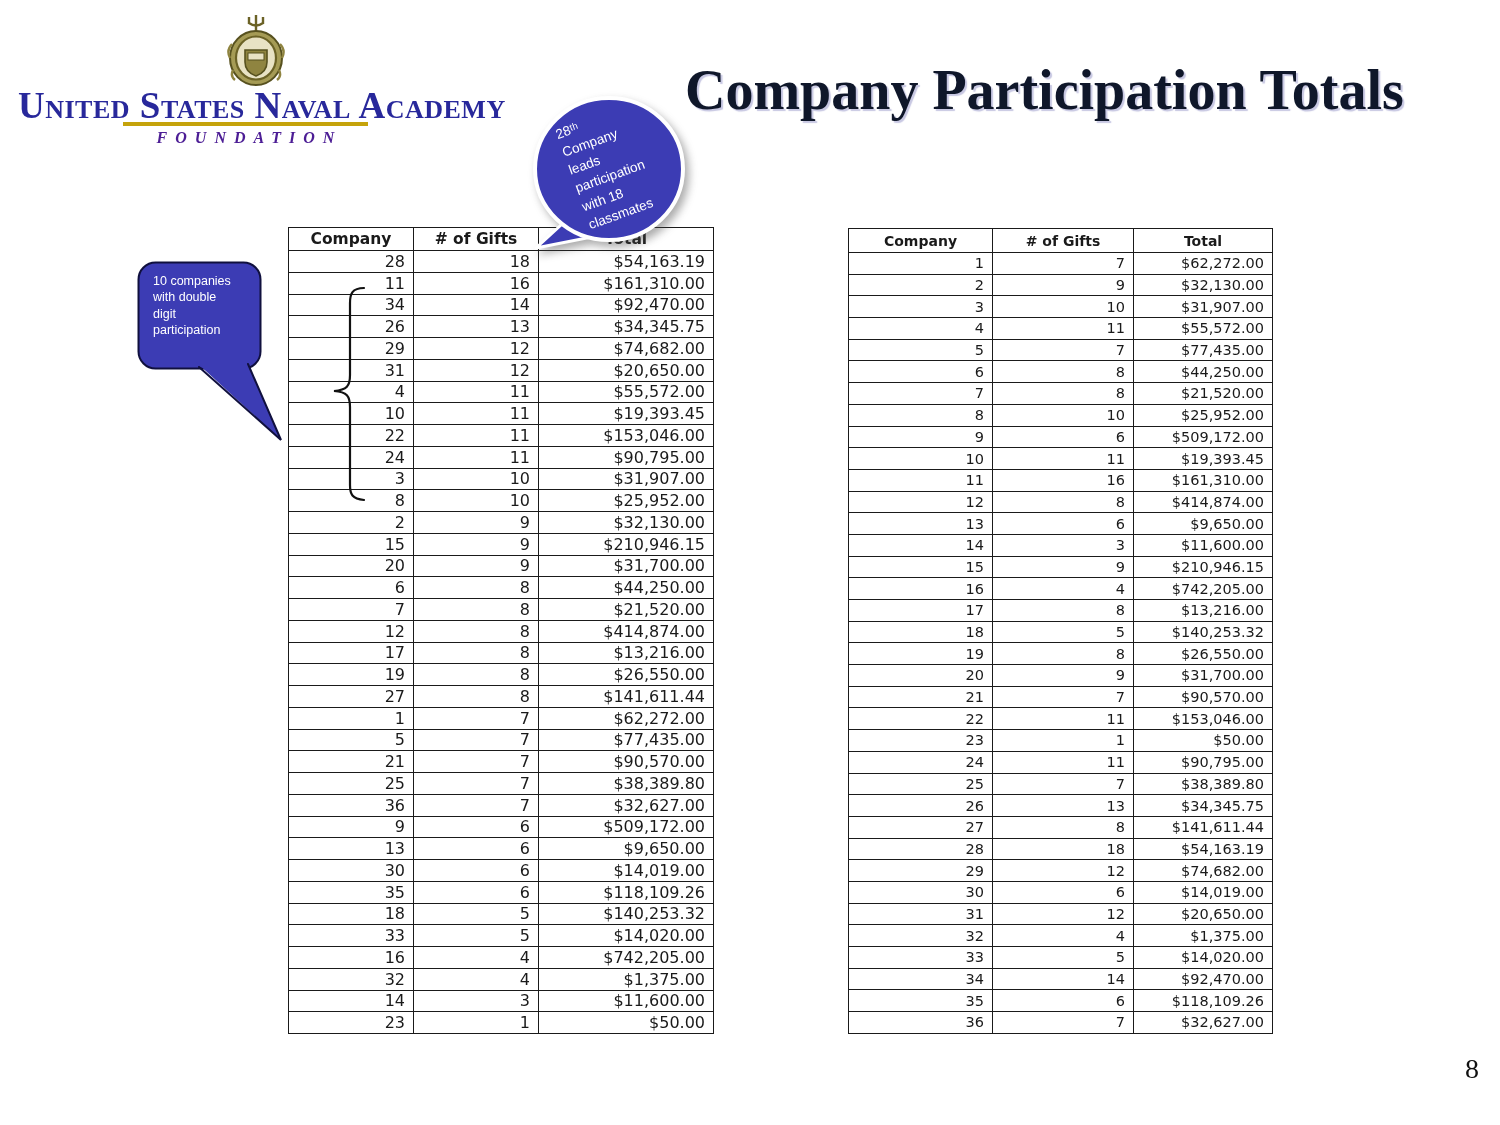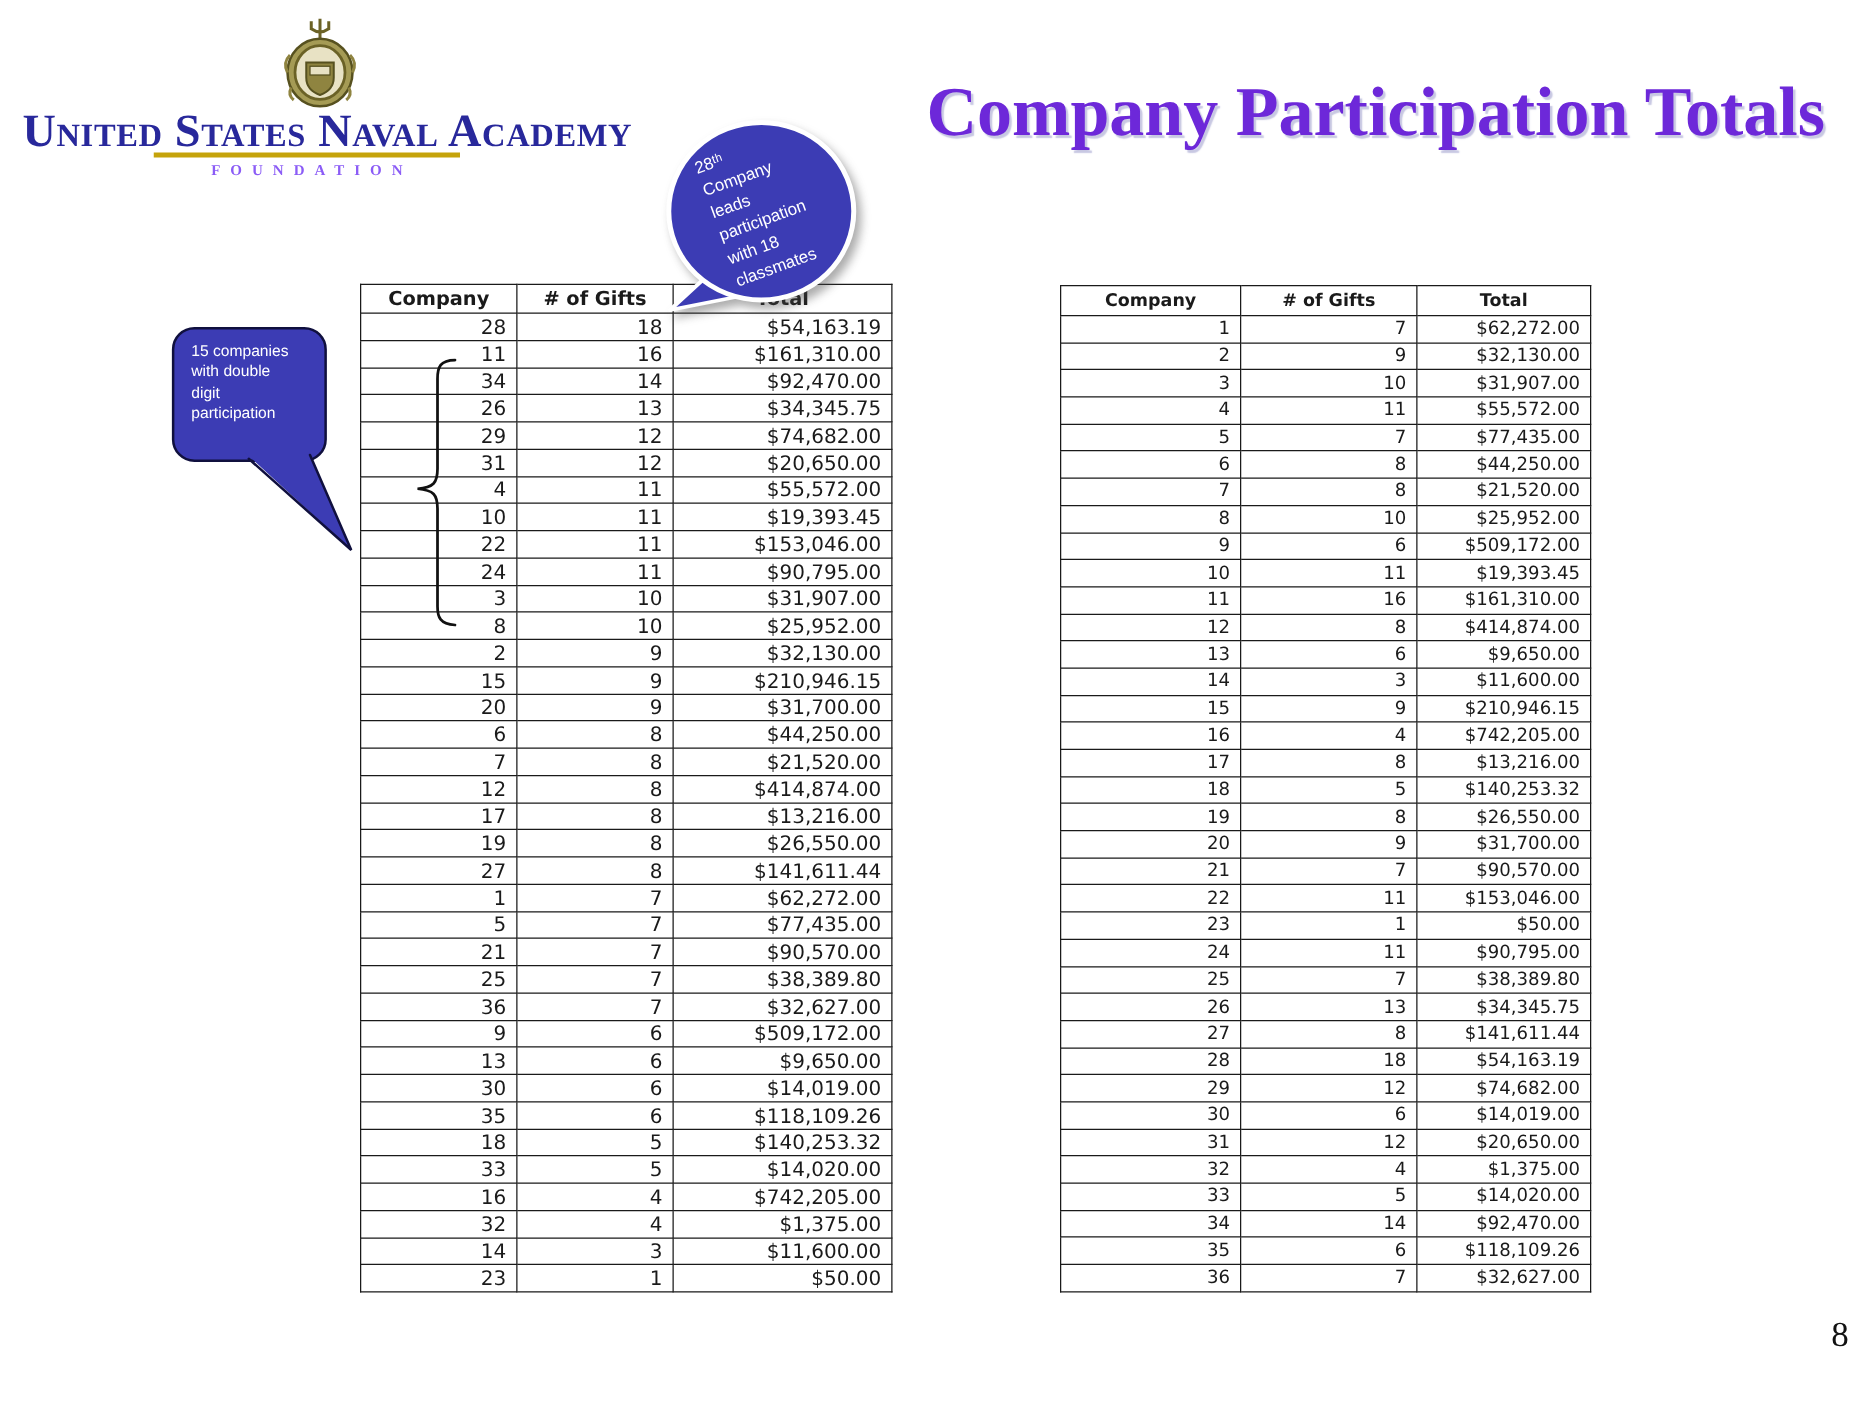--- a/index.html
+++ b/index.html
@@ -13,29 +13,29 @@
   .logo { position:absolute; left:18px; top:12px; width:455px; height:150px; }
   .crest { position:absolute; left:205px; top:0; }
   .org-name {
     position:absolute; top:72px; left:0; width:100%; text-align:center;
     font-family:"Liberation Serif", serif; font-weight:bold; font-size:37px;
     font-variant:small-caps; color:#28289B; letter-spacing:.5px; white-space:nowrap;
   }
   .gold-rule { position:absolute; top:110px; left:105px; width:245px; height:3.5px; background:#C5A30B; }
   .sub-name {
     position:absolute; top:117px; left:0; width:100%; text-align:center;
-    font-family:"Liberation Serif", serif; font-weight:bold; font-size:12px;
-    letter-spacing:8px; color:#8b5cf6; text-indent:8px; white-space:nowrap;
+    font-family:"Liberation Serif", serif; font-weight:bold; font-size:16px;
+    letter-spacing:8px; color:#4c1d95; text-indent:8px; white-space:nowrap;font-style:italic;
   }
 
   
   .title {
     position:absolute; left:685px; top:58px; width:775px; margin:0;
-    text-align:right; font-family:"Liberation Serif", serif; font-weight:bold;
-    font-size:56px; color:#6d28d9; white-space:nowrap;
+    text-align:left; font-family:"Liberation Serif", serif; font-weight:bold;
+    font-size:56px; color:#0f172a; white-space:nowrap;
     text-shadow:2px 2px 1px rgba(130,130,190,0.45);
   }
 
   
   table.datatable {
     position:absolute; border-collapse:collapse; table-layout:fixed; background:#fff;
     font-family:"DejaVu Sans", sans-serif; z-index:1;
   }
   .datatable th, .datatable td {
     border:1.6px solid #1a1a1a; box-sizing:border-box; overflow:hidden; white-space:nowrap;
@@ -507,20 +507,20 @@
       <path d="M 199 367 L 281 440 L 248 364" stroke="#10103E" stroke-width="2" fill="none" stroke-linecap="round"></path>
     </g>
   </svg>
 
   <div class="bubble-text">28ᵗʰ
 Company
 leads
 participation
 with 18
 classmates</div>
-  <div class="note-text">15 companies
+  <div class="note-text">10 companies
 with double
 digit
 participation</div>
 
   <div class="page-num">8</div>
 
 </div>
 
 </body></html>

